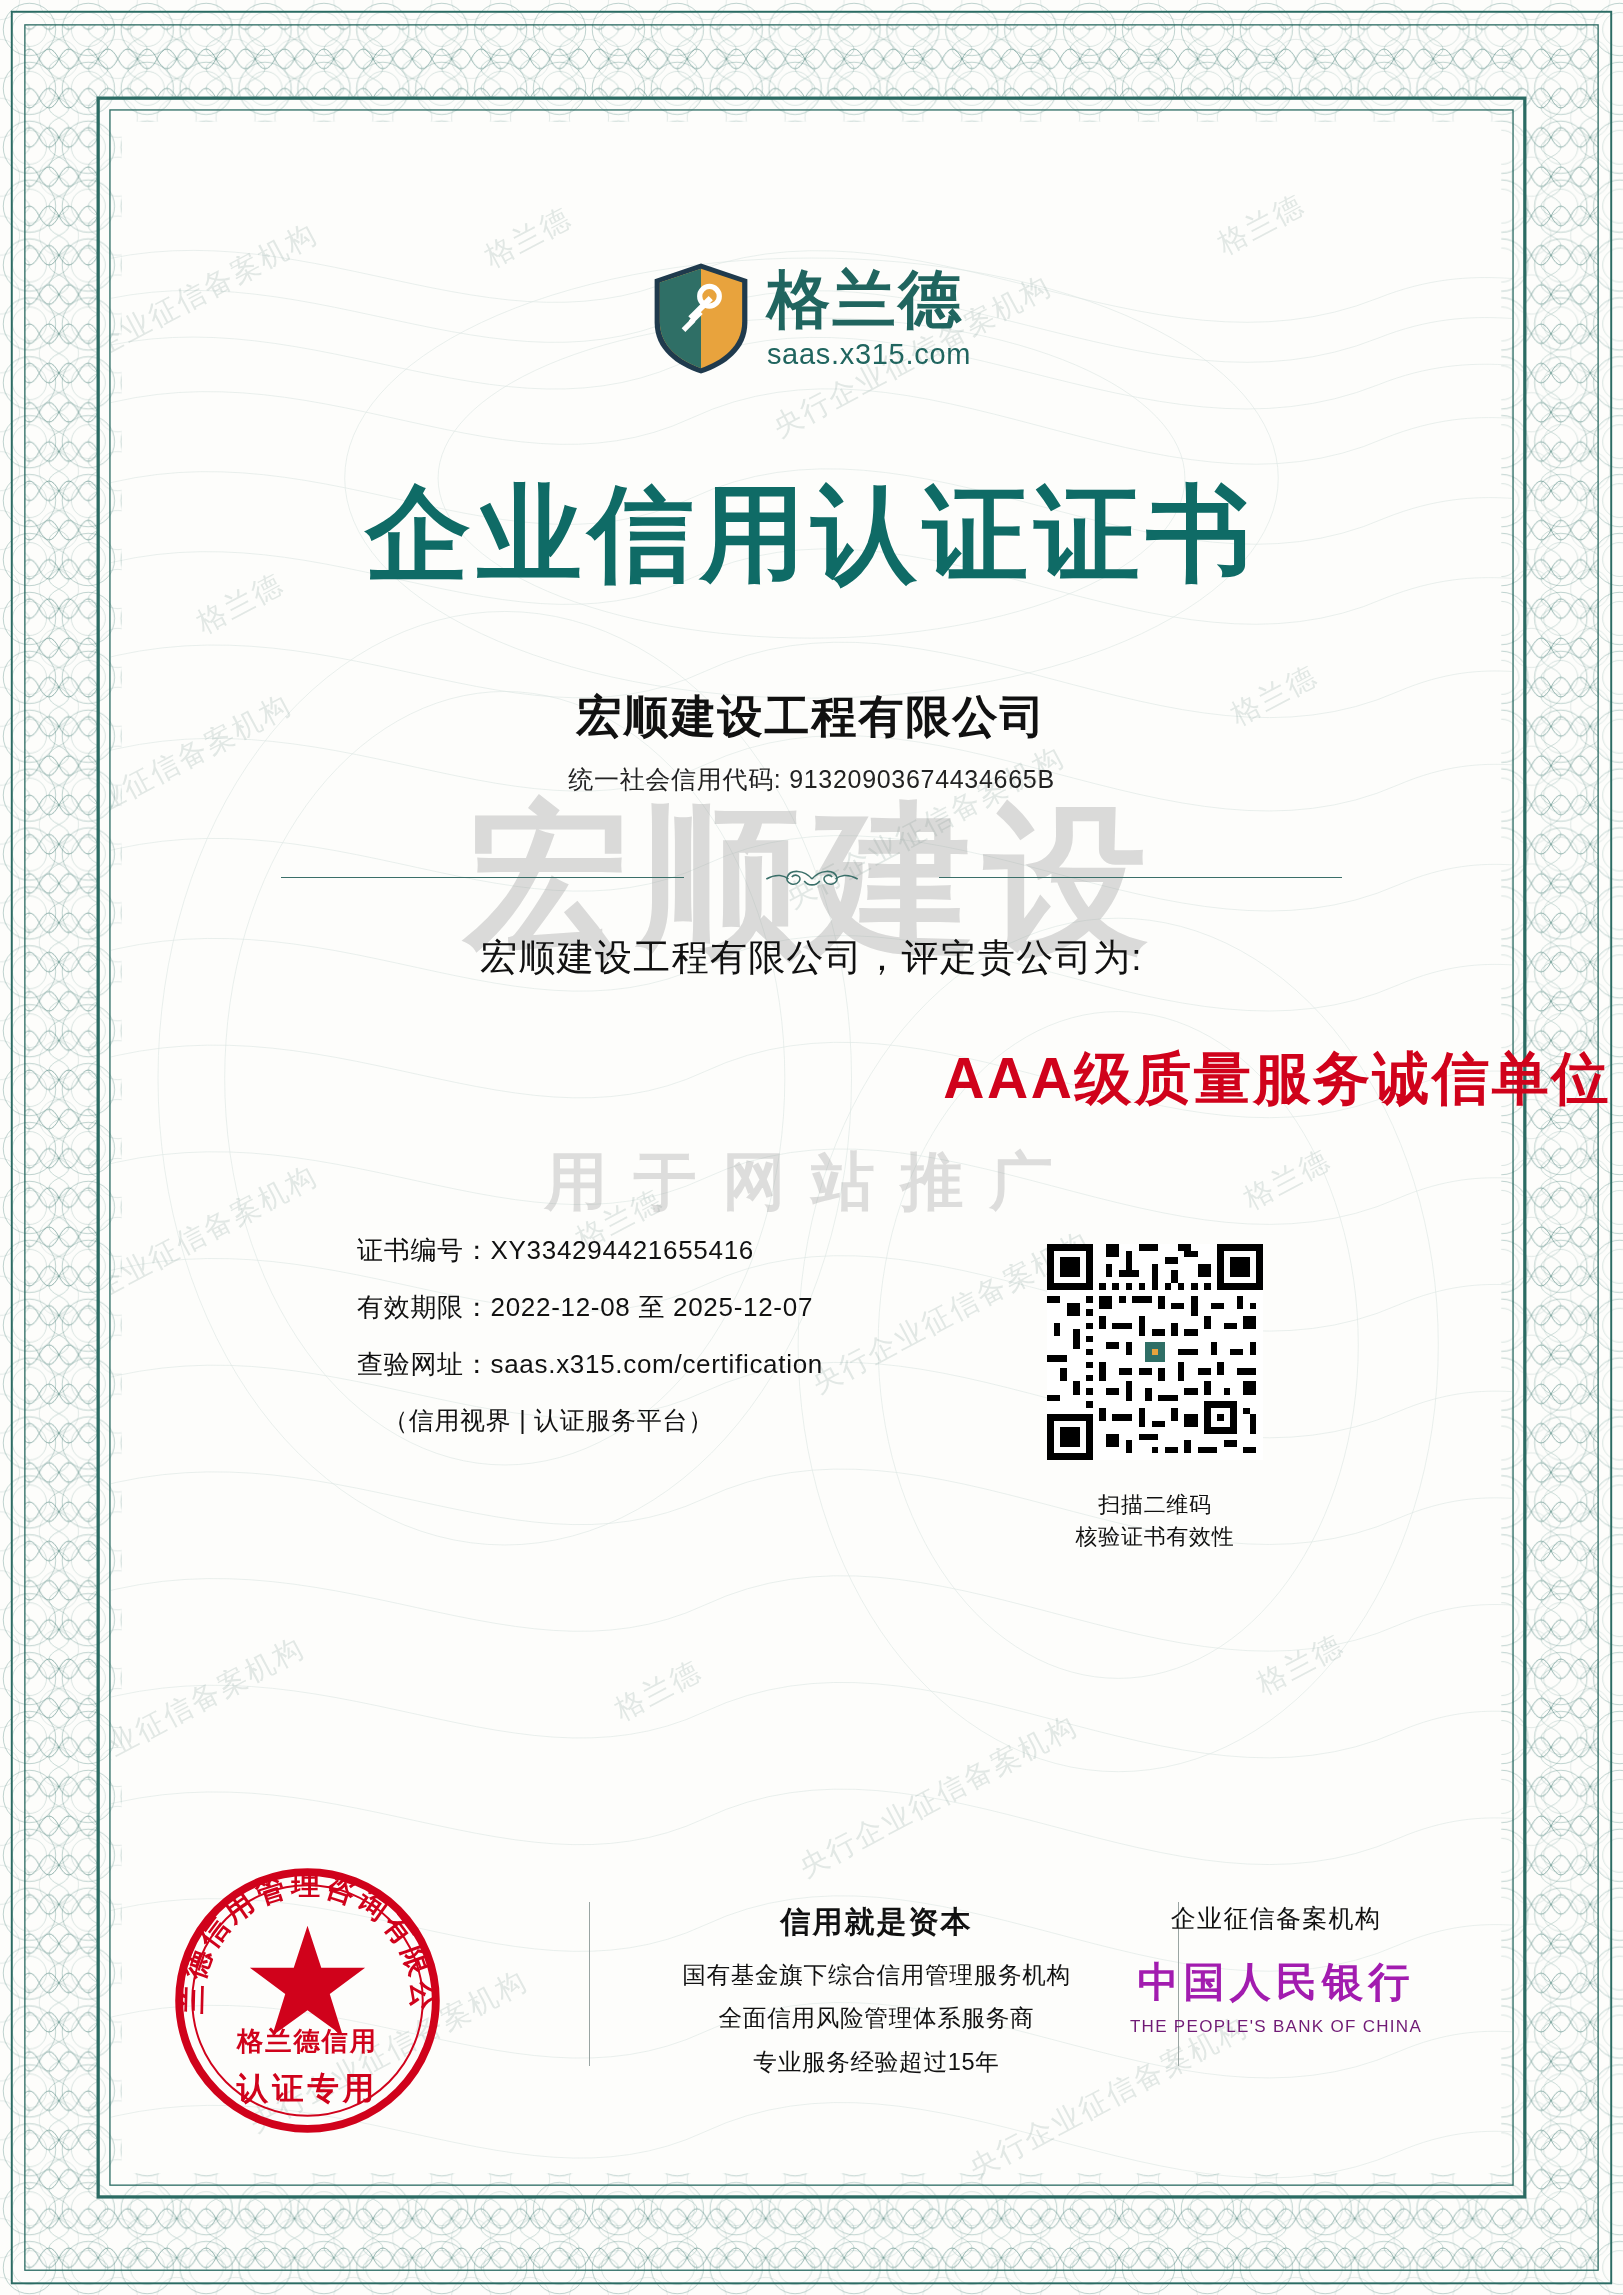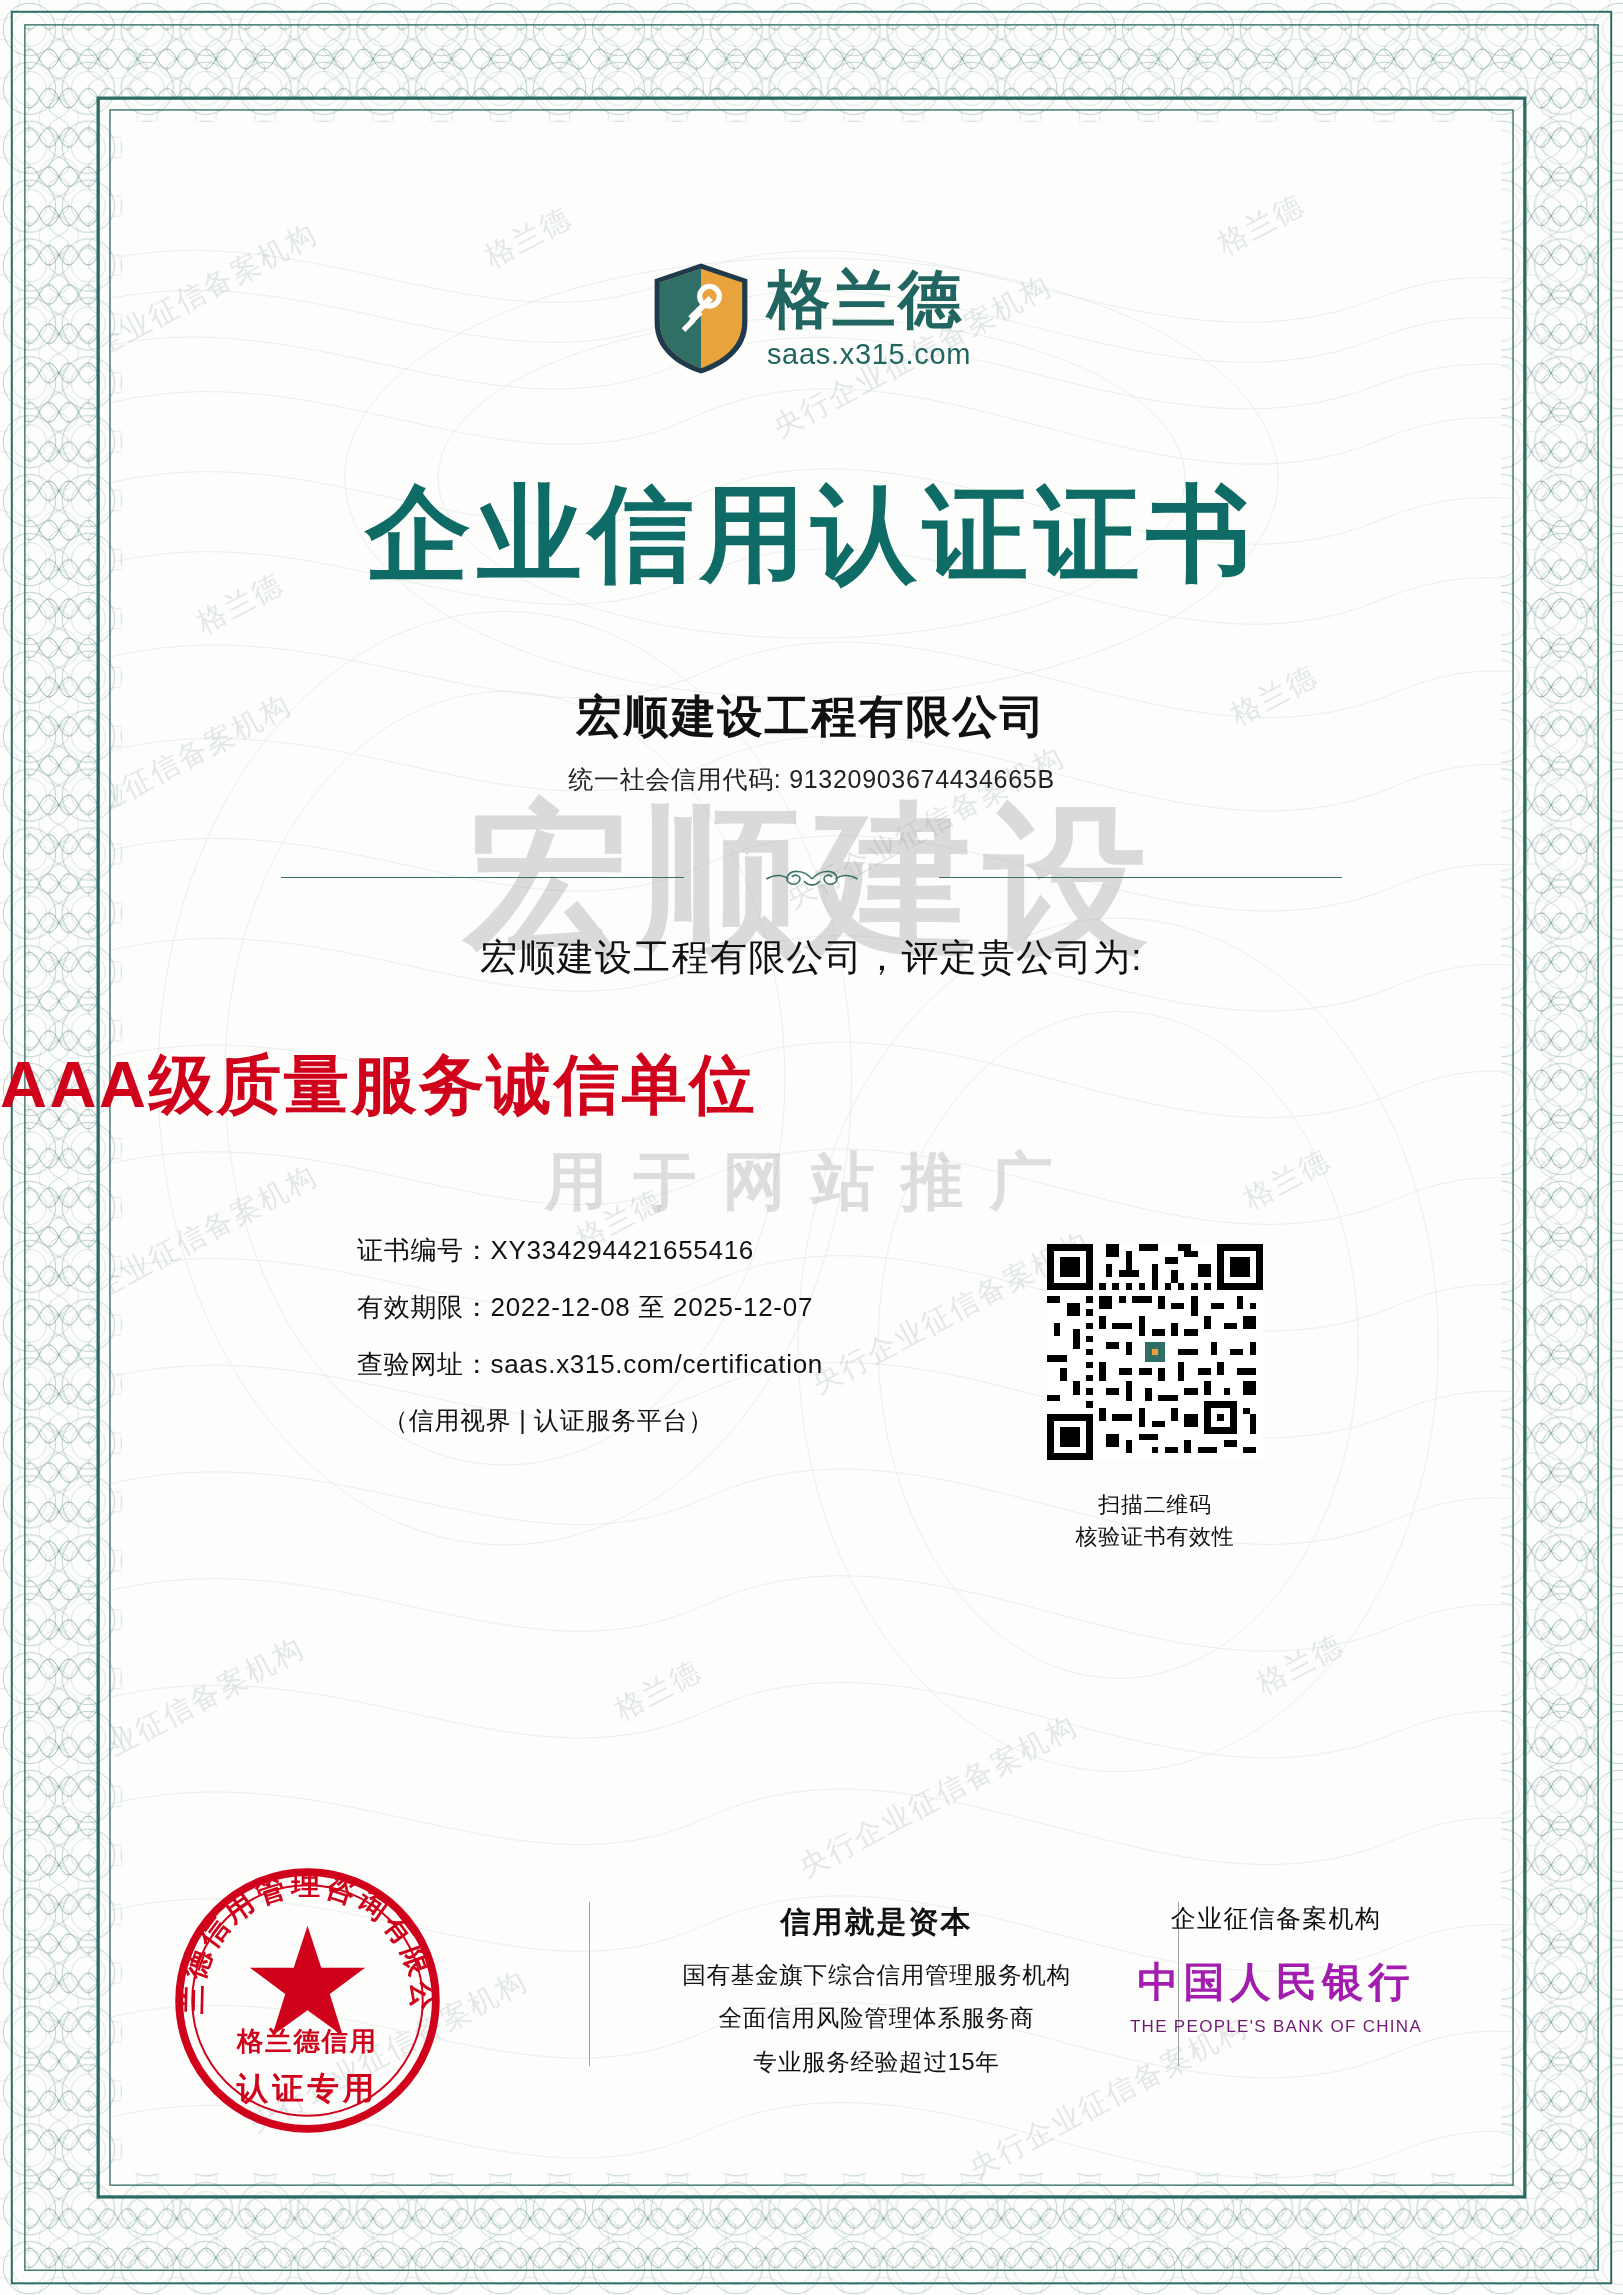--- a/index.html
+++ b/index.html
@@ -179,22 +179,22 @@
     left: 0; right: 0;
     text-align: center;
     font-size: 37px;
     color: #111;
     letter-spacing: 1.3px;
   }
   .award-level {
     position: absolute;
     top: 1041px;
     left: 0; right: 12px;
-    text-align: left;
-    font-size: 65px;
+    text-align: right;
+    font-size: 57px;
     font-weight: bold;
     color: #d0021b;
     letter-spacing: 2.6px;
   }
 
   .details {
     position: absolute;
     top: 1237px;
     left: 357px;
     width: 655px;

